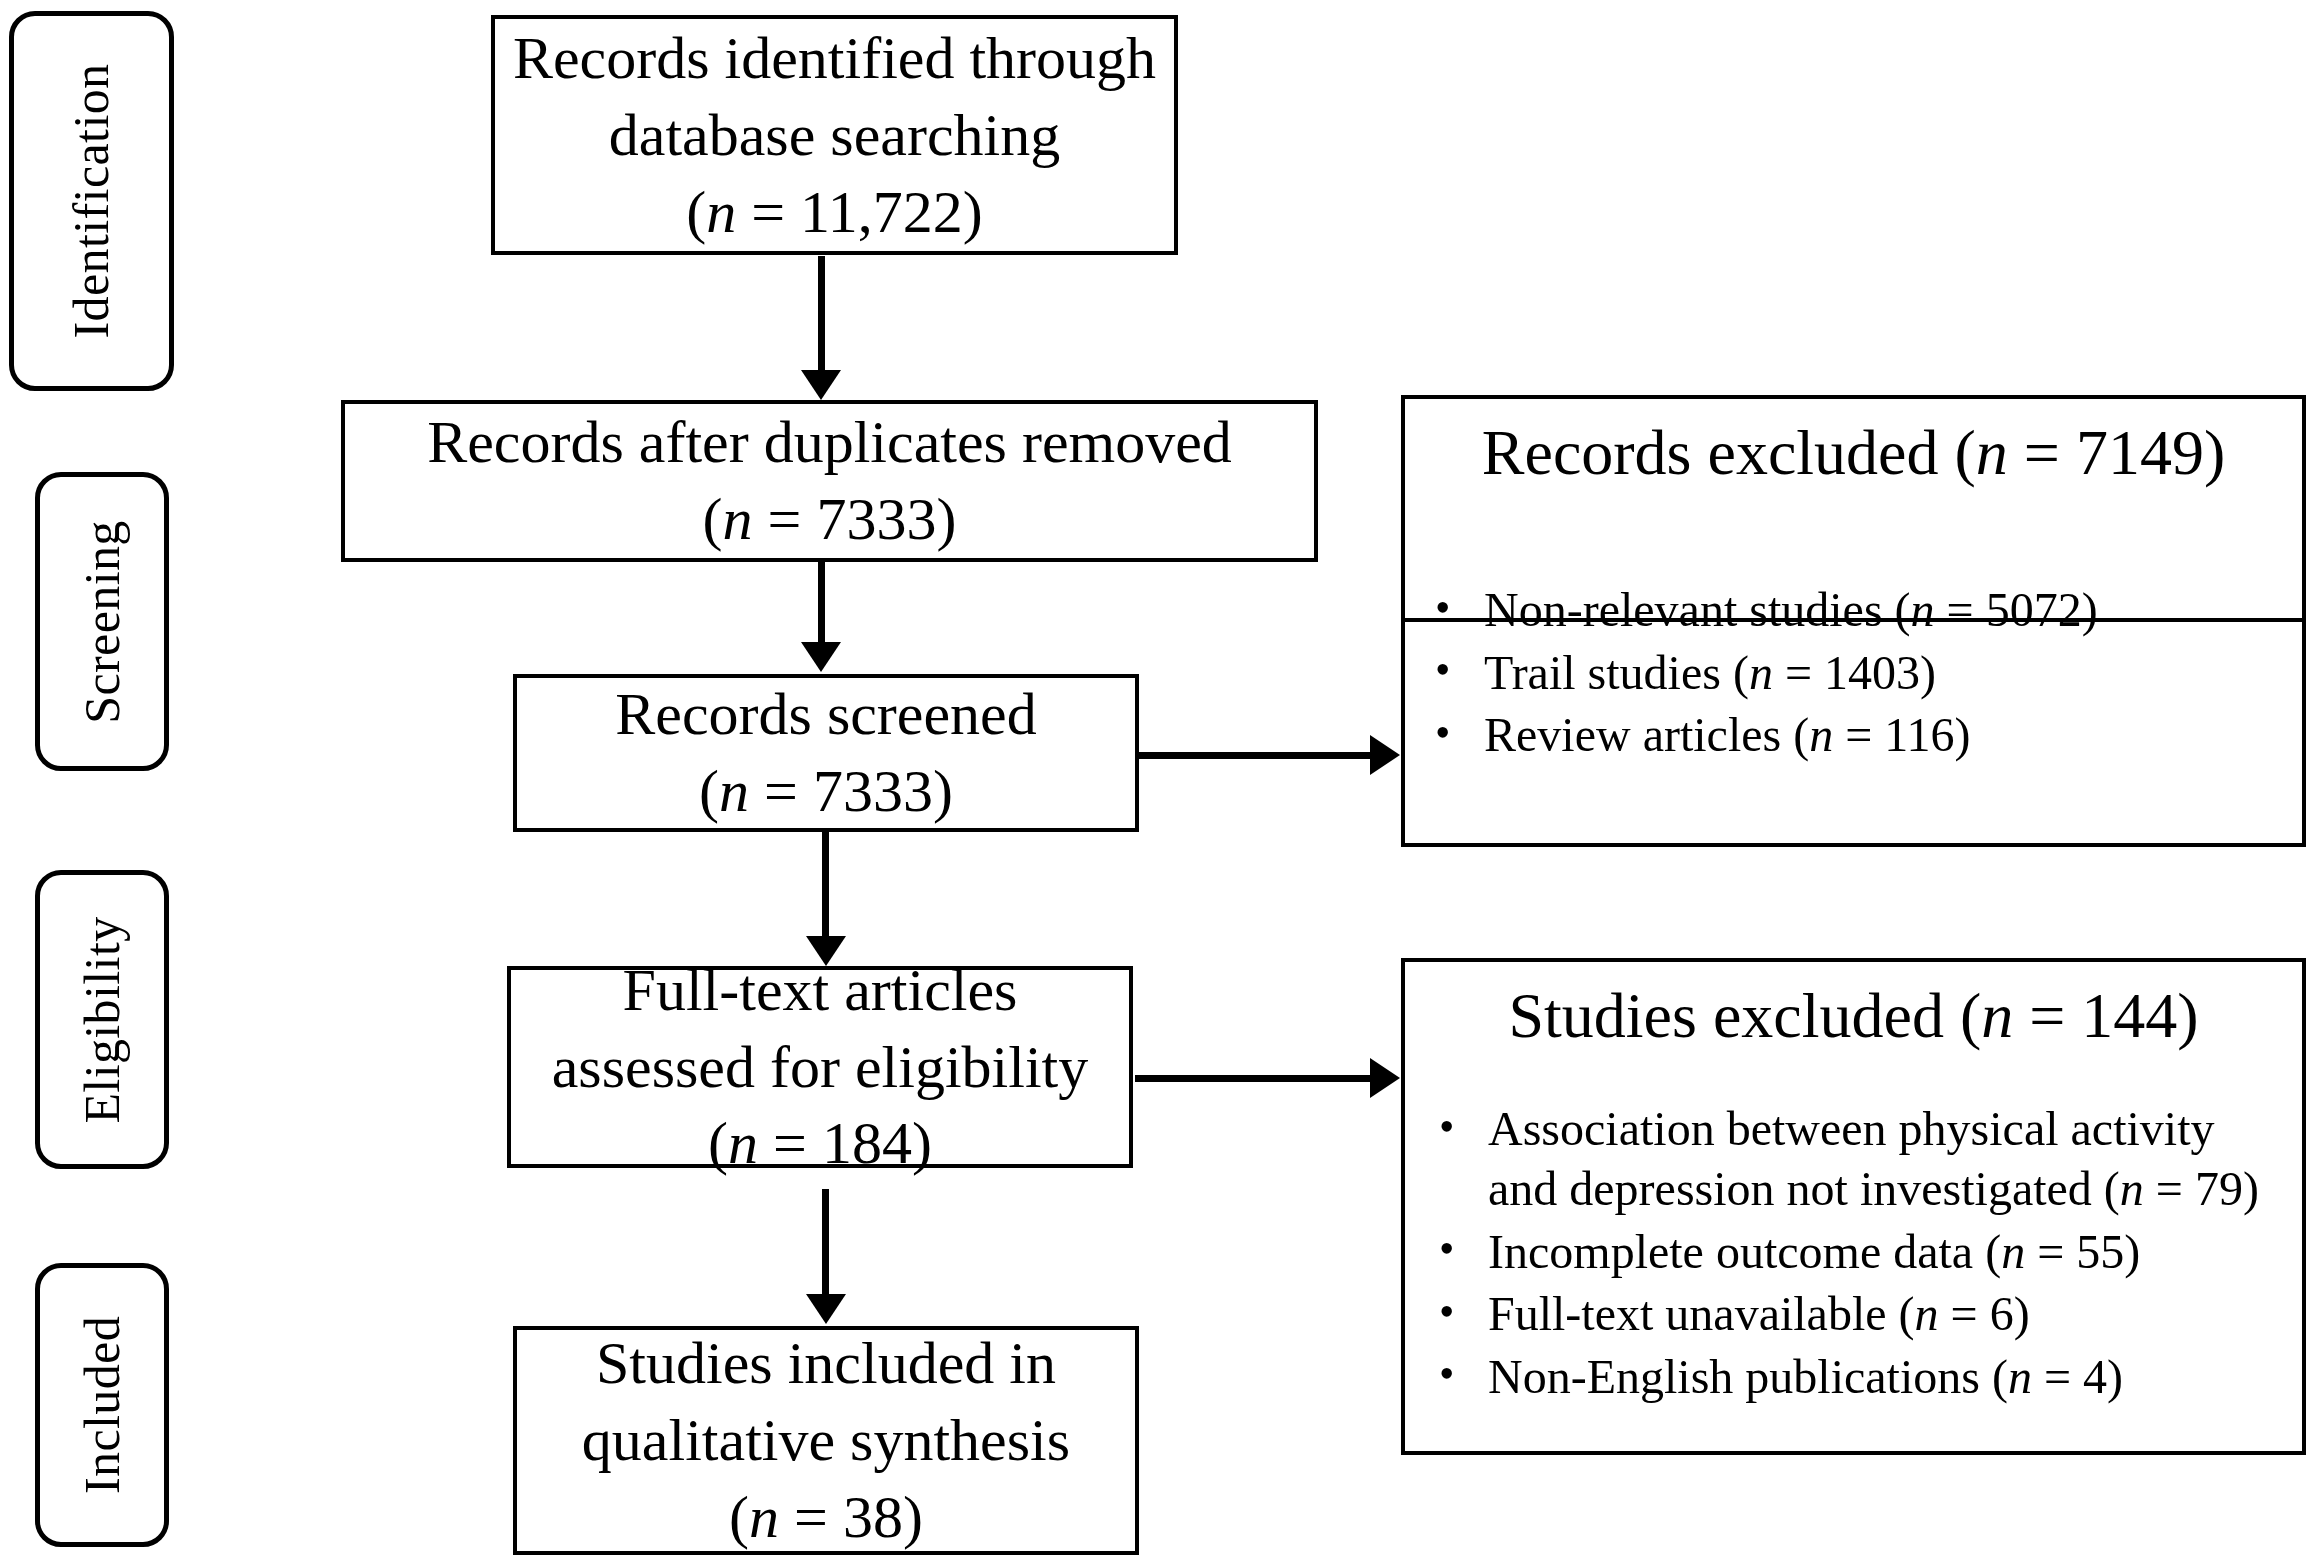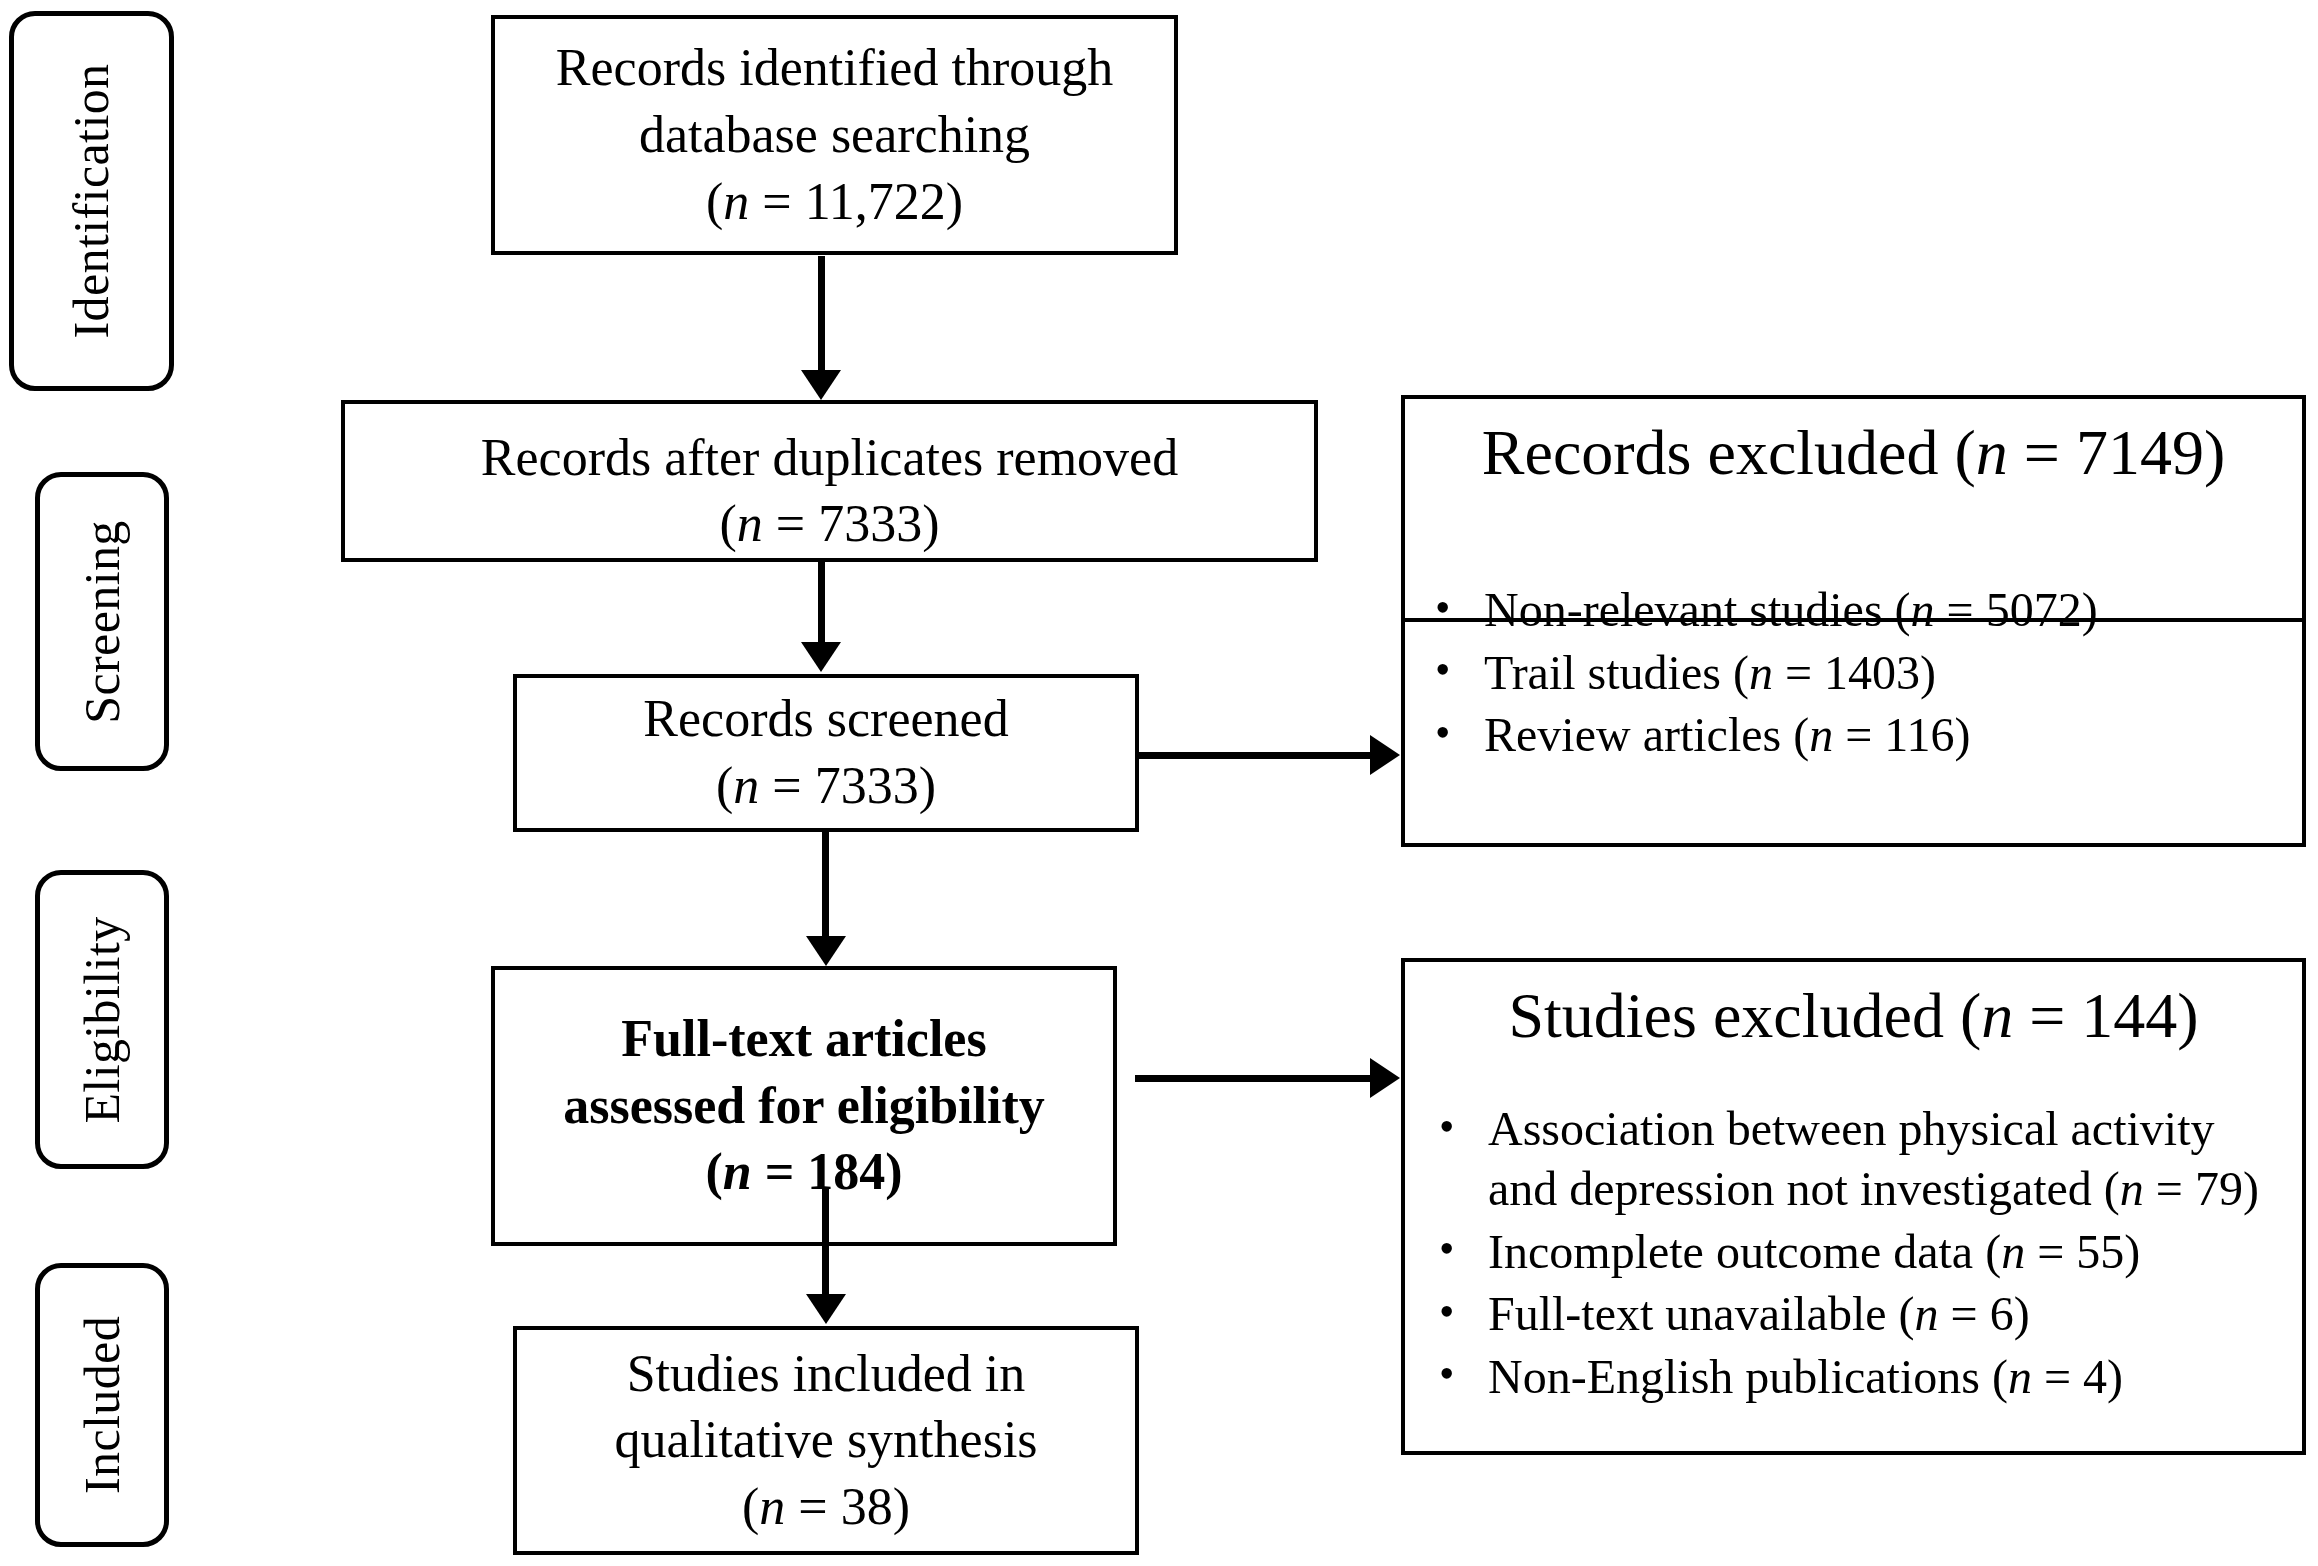--- a/index.html
+++ b/index.html
@@ -43,21 +43,21 @@
     position: absolute;
     border: 4.6px solid #000000;
     background: #ffffff;
     box-sizing: border-box;
     display: flex;
     align-items: center;
     justify-content: center;
     text-align: center;
   }
   .flow-box .box-text {
-    font-size: 52px;
+    font-size: 60px;
     line-height: 1.28;
     padding: 0 10.7px;
   }
 
   
   .excl-box {
     position: absolute;
     border: 4.6px solid #000000;
     background: #ffffff;
     box-sizing: border-box;
@@ -176,21 +176,21 @@
     <ul class="excl-list">
       <li><span>Non-relevant studies (</span><em class="n">n</em><span> = </span><span>5072</span><span>)</span></li>
       <li><span>Trail studies (</span><em class="n">n</em><span> = </span><span>1403</span><span>)</span></li>
       <li><span>Review articles (</span><em class="n">n</em><span> = </span><span>116</span><span>)</span></li>
     </ul>
   </div>
 
   <div class="conn" style="left:822px; top:832px; width:6.9px; height:105px;"></div>
   <div class="arrow-head-down" style="left:806px; top:936px;"></div>
 
-  <div class="flow-box" style="left:491px; top:966px; width:626px; height:280px;font-weight:bold;">
+  <div class="flow-box" style="left:507px; top:966px; width:626px; height:202px;">
     <div class="box-text">
       <div>Full-text articles</div>
       <div>assessed for eligibility</div>
       <div><span>(</span><em class="n">n</em><span> = </span><span>184</span><span>)</span></div>
     </div>
   </div>
 
   <div class="conn" style="left:1135px; top:1075px; width:238px; height:6.9px;"></div>
   <div class="arrow-head-right" style="left:1370px; top:1058px;"></div>
 

